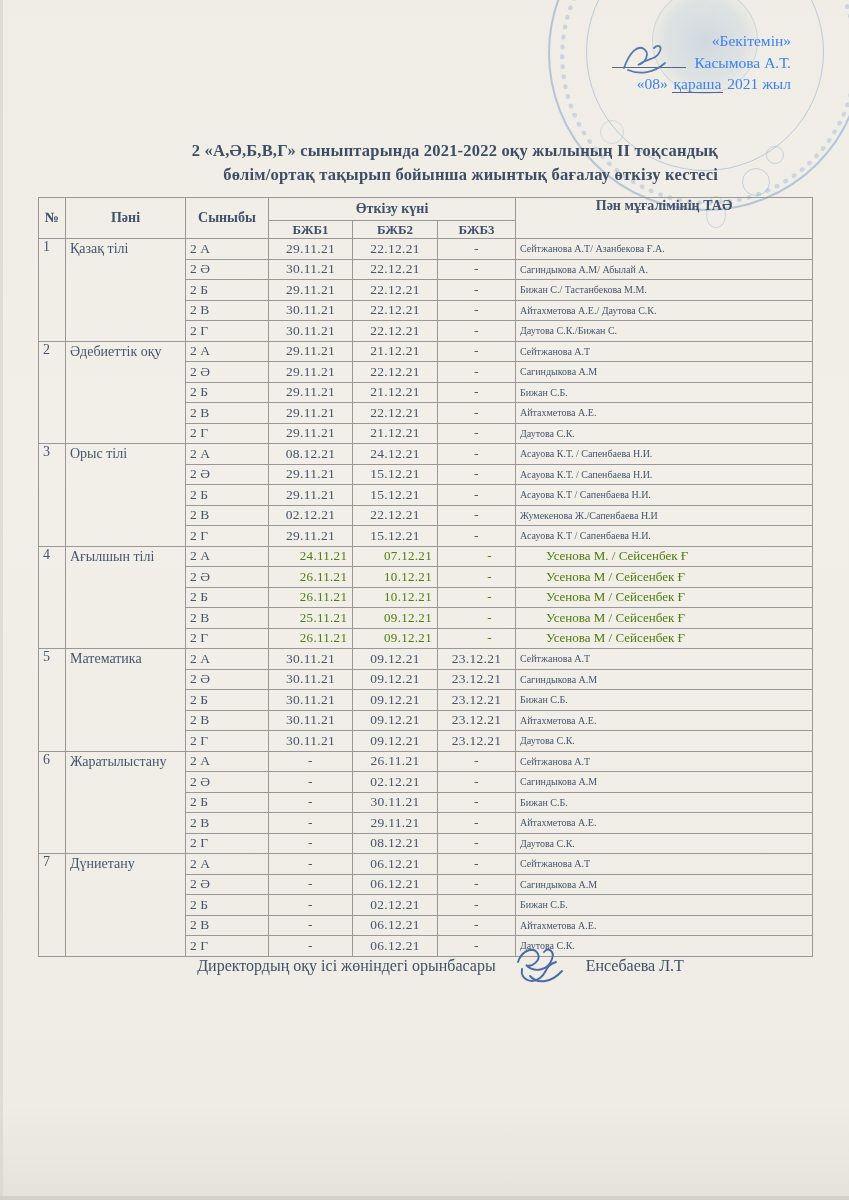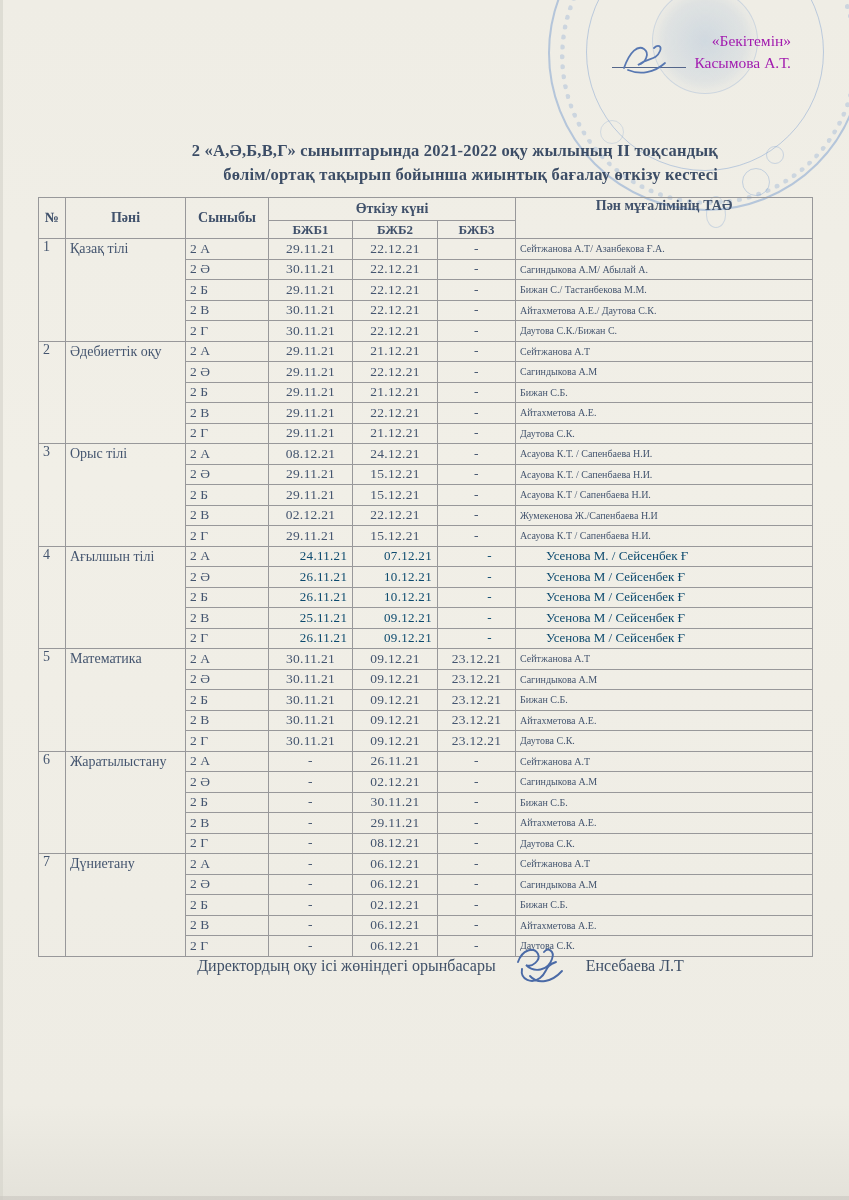--- a/index.html
+++ b/index.html
@@ -19,21 +19,21 @@
   .stamp .ring2{position:absolute;left:586px;top:-67px;width:236px;height:236px;border:1.5px solid rgba(122,158,208,.45);border-radius:50%;}
   .stamp .core{position:absolute;left:652px;top:-12px;width:104px;height:104px;border-radius:50%;
     background:radial-gradient(circle,rgba(130,165,210,.28) 0%,rgba(130,165,210,.14) 55%,rgba(130,165,210,0) 75%);
     border:1px solid rgba(122,158,208,.28);}
   .stamp .orn1{position:absolute;left:742px;top:168px;width:26px;height:26px;border:1.5px solid rgba(122,158,208,.38);border-radius:50%;}
   .stamp .orn2{position:absolute;left:766px;top:146px;width:16px;height:16px;border:1.5px solid rgba(122,158,208,.34);border-radius:50%;}
   .stamp .orn3{position:absolute;left:706px;top:196px;width:18px;height:30px;border:1.5px solid rgba(122,158,208,.30);border-radius:50% 50% 50% 50%/60% 60% 40% 40%;}
   .stamp .orn4{position:absolute;left:600px;top:120px;width:22px;height:22px;border:1.5px solid rgba(122,158,208,.25);border-radius:50%;}
 
   
-  .approval{position:absolute;top:30px;right:58px;text-align:right;font-size:15.5px;line-height:21.5px;color:#a21caf;}
+  .approval{position:absolute;top:30px;right:58px;text-align:right;font-size:15.5px;line-height:21.5px;color:#3b82f6;}
   .approval .row3{position:relative;}
   .sig-line{display:inline-block;width:74px;border-bottom:1.2px solid #54668a;margin-right:8px;position:relative;vertical-align:baseline;}
   .sig1{position:absolute;left:8px;top:-26px;}
   .u{border-bottom:1.2px solid #54668a;padding:0 2px;}
 
   
   .title{position:absolute;top:139px;left:0;width:718px;text-align:right;font-weight:bold;font-size:16.5px;line-height:24px;color:#3c4d66;letter-spacing:.2px;}
 
   
   .tbl-wrap{position:absolute;left:38px;top:197px;width:774px;}
@@ -42,21 +42,21 @@
   table.sched{border:1.5px solid #77787c;}
   thead th{font-weight:bold;font-size:14px;color:#40516b;}
   .h-top th{height:22px;}
   .h-sub th{height:17px;font-size:13px;}
   tbody tr{height:20.5px;}
   td.num-cell{vertical-align:top;padding-top:1px;padding-left:6px;text-align:left;font-size:14px;}
   td.subject-cell{vertical-align:top;padding-top:1px;padding-left:7px;text-align:left;white-space:normal;line-height:19px;font-size:14px;}
   td.class-cell{text-align:left;}
   td.date-cell{text-align:center;letter-spacing:.3px;}
   td.teacher-cell{text-align:left;padding-left:10px;font-size:10px;}
-  tr.light td.teacher-cell,tr.light td.date-cell{color:#0c4a6e;font-size:13px;padding-left:30px;}
+  tr.light td.teacher-cell,tr.light td.date-cell{color:#4d7c0f;font-size:13px;padding-left:30px;}
   th[data-name="header-teacher"]{vertical-align:top;padding-top:2px;}
 
   
   .footer{position:absolute;top:948px;left:16px;width:849px;display:flex;justify-content:center;align-items:center;gap:14px;font-size:16px;color:#3f5068;}
   .footer .sig2{margin-top:-6px;}
 </style>
 </head>
 <body>
 
 <div class="scan-edge-left" data-name="scan-edge-left"></div>
@@ -72,20 +72,25 @@
   <div class="orn3" data-name="stamp-ornament"></div>
   <div class="orn4" data-name="stamp-ornament"></div>
 </div>
 
 <div class="approval" data-name="approval-block">
   <div data-name="approval-line-1">«Бекітемін»</div>
   <div class="row3" data-name="approval-line-3">
     <span class="sig-line" data-name="signature-line"><svg class="sig1" data-name="director-signature-icon" width="58" height="36" viewBox="0 0 58 36">
           <path d="M4 27 C10 10 18 4 24 8 C30 12 26 22 18 24 C28 16 36 20 40 10 C42 5 38 3 34 7 M8 29 C20 34 34 32 45 22" fill="none" stroke="#5878b2" stroke-width="1.8" stroke-linecap="round"></path>
         </svg></span><span data-name="director-name">Касымова А.Т.</span>
+  </div>
+  <div data-name="approval-line-4">
+    <span data-name="approval-date-day">«08»</span>
+    <span class="u" data-name="approval-date-month">қараша</span>
+    <span data-name="approval-date-year">2021 жыл</span>
   </div>
 </div>
 
 <div class="title" data-name="page-title">
   <div data-name="title-line-1">2 «А,Ә,Б,В,Г»  сыныптарында 2021-2022 оқу жылының II тоқсандық</div>
   <div data-name="title-line-2">бөлім/ортақ тақырып бойынша жиынтық бағалау өткізу кестесі</div>
 </div>
 
 <div class="tbl-wrap" data-name="schedule-table-wrap">
   <table class="sched" data-name="schedule-table">

